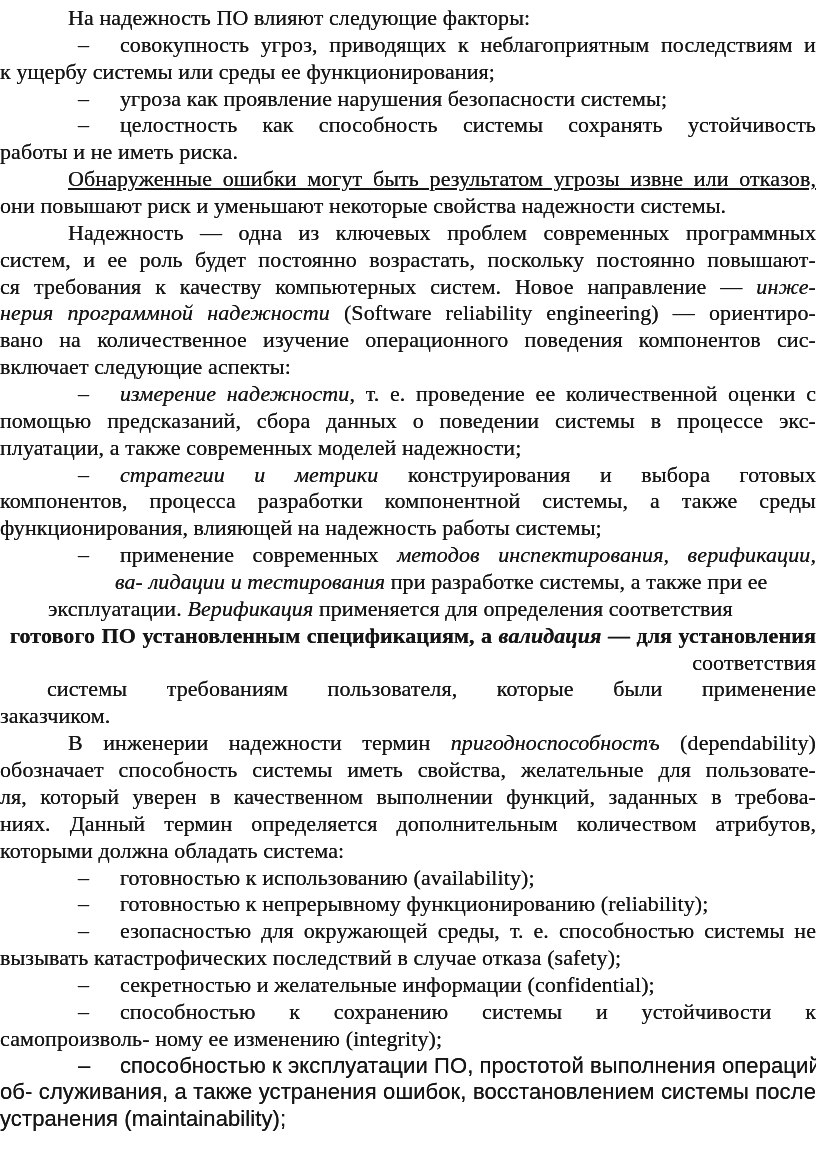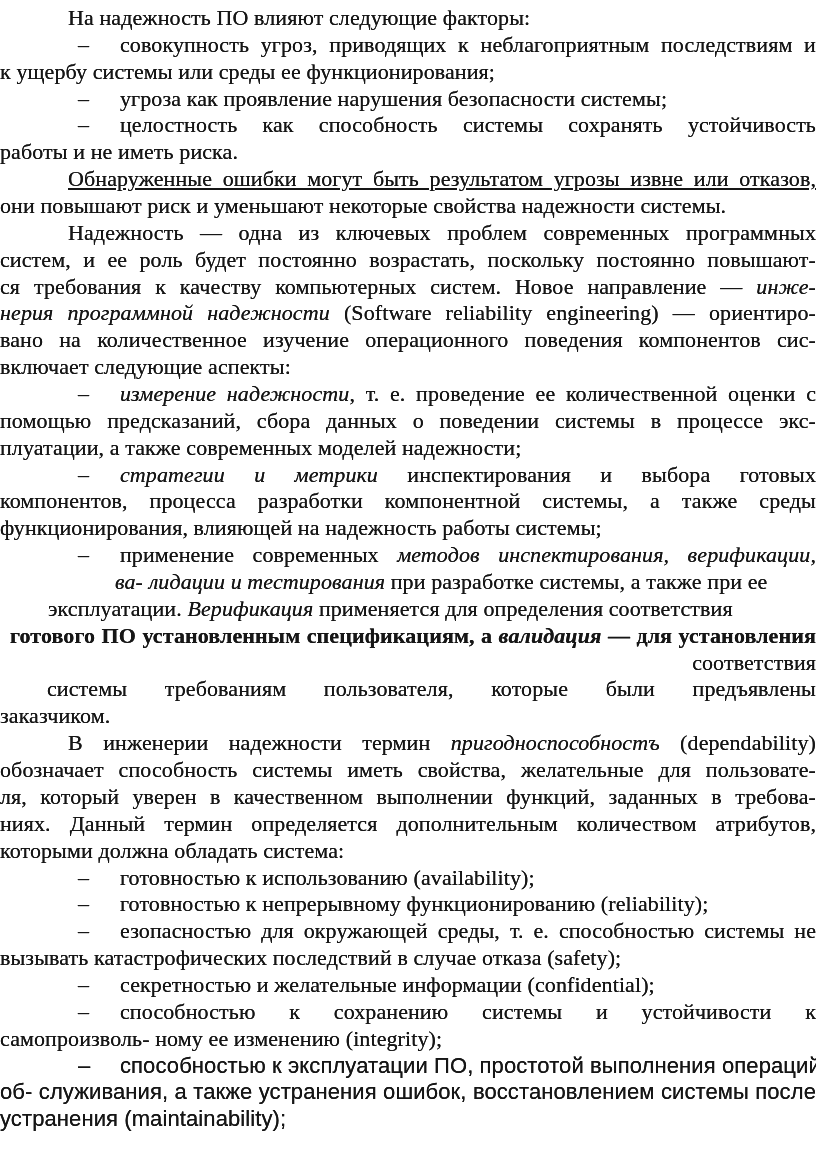--- a/index.html
+++ b/index.html
@@ -63,29 +63,29 @@
       <div class="line left"><span>они повышают риск и уменьшают некоторые свойства надежности системы.</span></div>
       <div class="line justify" style="padding-left: 68px;"><span>Надежность — одна из ключевых проблем современных программных</span></div>
       <div class="line justify"><span>систем, и ее роль будет постоянно возрастать, поскольку постоянно повышают-</span></div>
       <div class="line justify"><span>ся требования к качеству компьютерных систем. Новое направление — </span><em>инже-</em></div>
       <div class="line justify"><em>нерия программной надежности</em><span> (Software reliability engineering) — ориентиро-</span></div>
       <div class="line justify"><span>вано на количественное изучение операционного поведения компонентов сис-</span></div>
       <div class="line left"><span>включает следующие аспекты:</span></div>
       <div class="line justify bullet"><span class="dash">–</span><em>измерение надежности</em><span>, т. е. проведение ее количественной оценки с</span></div>
       <div class="line justify"><span>помощью предсказаний, сбора данных о поведении системы в процессе экс-</span></div>
       <div class="line left"><span>плуатации, а также современных моделей надежности;</span></div>
-      <div class="line justify bullet"><span class="dash">–</span><em>стратегии и метрики</em><span> инспектирования и выбора готовых</span></div>
+      <div class="line justify bullet"><span class="dash">–</span><em>стратегии и метрики</em><span> конструирования и выбора готовых</span></div>
       <div class="line justify"><span>компонентов, процесса разработки компонентной системы, а также среды</span></div>
       <div class="line left"><span>функционирования, влияющей на надежность работы системы;</span></div>
       <div class="line justify bullet"><span class="dash">–</span><span>применение современных </span><em>методов инспектирования, верификации,</em></div>
       <div class="line left" style="padding-left: 115px;"><em>ва- лидации и тестирования</em><span> при разработке системы, а также при ее</span></div>
       <div class="line left" style="padding-left: 48px;"><span>эксплуатации. </span><em>Верификация</em><span> применяется для определения соответствия</span></div>
       <div class="line justify" style="padding-left: 10px; font-weight: bold;"><span>готового ПО установленным спецификациям, а </span><em>валидация</em><span> — для установления</span></div>
       <div class="line right"><span>соответствия</span></div>
-      <div class="line justify" style="padding-left: 47px;"><span>системы требованиям пользователя, которые были предъявлены</span></div>
+      <div class="line justify" style="padding-left: 47px;"><span>системы требованиям пользователя, которые были применение</span></div>
       <div class="line left"><span>заказчиком.</span></div>
       <div class="line justify" style="padding-left: 68px;"><span>В инженерии надежности термин </span><em>пригодноспособностъ</em><span> (dependability)</span></div>
       <div class="line justify"><span>обозначает способность системы иметь свойства, желательные для пользовате-</span></div>
       <div class="line justify"><span>ля, который уверен в качественном выполнении функций, заданных в требова-</span></div>
       <div class="line justify"><span>ниях. Данный термин определяется дополнительным количеством атрибутов,</span></div>
       <div class="line left"><span>которыми должна обладать система:</span></div>
       <div class="line left bullet"><span class="dash">–</span><span>готовностью к использованию (availability);</span></div>
       <div class="line left bullet"><span class="dash">–</span><span>готовностью к непрерывному функционированию (reliability);</span></div>
       <div class="line justify bullet"><span class="dash">–</span><span>езопасностью для окружающей среды, т. е. способностью системы не</span></div>
       <div class="line left"><span>вызывать катастрофических последствий в случае отказа (safety);</span></div>

